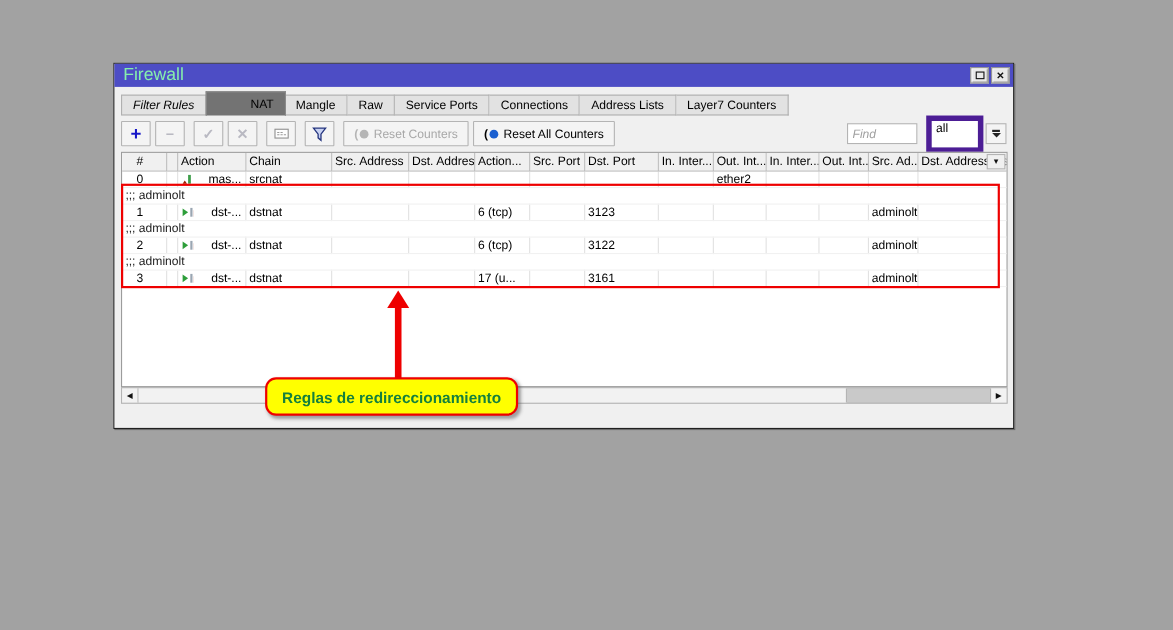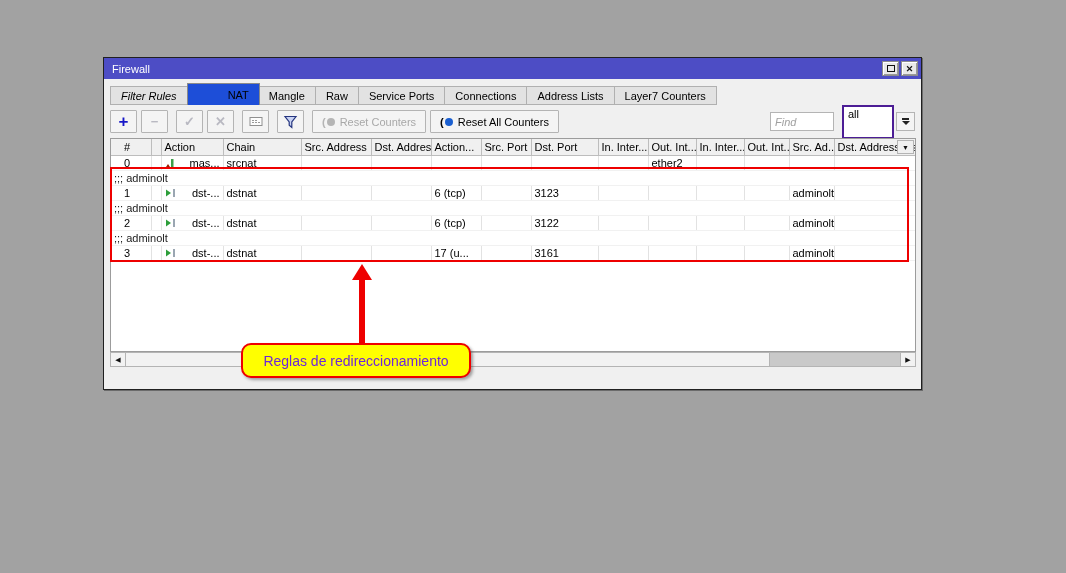--- a/index.html
+++ b/index.html
@@ -4,54 +4,54 @@
 <style>
   * { margin:0; padding:0; box-sizing:border-box; }
   html,body { width:1066px; height:573px; }
   body { background:#a2a2a2; font-family:"Liberation Sans", sans-serif; font-size:11px; color:#000; position:relative; overflow:hidden; }
 
   
   .window { position:absolute; left:103px; top:57px; width:819px; height:333px;
             background:#f0f0f0; border:1px solid #202020; box-shadow:1px 1px 0 #6b6b6b; }
   .titlebar { position:absolute; left:0; top:0; right:0; height:21px; background:#4d4dc5;
               display:flex; align-items:center; padding:0 3px 0 8px; }
-  .title { color:#ffffff; font-size:11px; }
+  .title { color:#86efac; font-size:16px; }
   .title-btns { margin-left:auto; display:flex; gap:2px; }
   .tbtn { width:17px; height:15px; background:#e9e9e9; border:1px solid #8d8d8d;
           box-shadow:inset 1px 1px 0 #ffffff, inset -1px -1px 0 #9a9a9a;
           display:flex; align-items:center; justify-content:center; font-size:9px; font-weight:bold; color:#111; cursor:default; }
   .maxglyph { width:8px; height:7px; border:1.5px solid #111; display:inline-block; }
 
   
   .tabstrip { position:absolute; left:6px; top:25px; right:6px; height:22px; display:flex; align-items:flex-end; }
   .tab { height:19px; padding:0 10px; display:flex; align-items:center; background:#e2e2e2;
          border:1px solid #b0b0b0; border-left:none; cursor:default; white-space:nowrap; }
   .tab:first-child { border-left:1px solid #b0b0b0;font-style:italic; }
-  .tab.active { height:22px; background:#1d4ed8; border:1px solid #8a8a8a; border-bottom:none; position:relative; z-index:2; margin:0 -1px;padding-left:40px; }
+  .tab.active { height:22px; background:#737373; border:1px solid #8a8a8a; border-bottom:none; position:relative; z-index:2; margin:0 -1px;padding-left:40px; }
 
   
   .toolbar { position:absolute; left:6px; top:51px; right:6px; height:25px; display:flex; align-items:center; }
   .btn { height:23px; background:#f4f4f4; border:1px solid #b4b4b4; border-radius:1px;
          display:flex; align-items:center; justify-content:center; cursor:default; }
   .sq { width:27px; }
   .plus { color:#1616c8; font-size:17px; font-weight:bold; line-height:1; }
   .dim  { color:#b9b9c2; font-size:13px; font-weight:bold; line-height:1; }
   .gap4 { margin-left:4px; } .gap8 { margin-left:8px; }
   .txtbtn { padding:0 9px; white-space:nowrap; }
   .txtbtn.disabled { color:#a8a8a8; }
   .cicon { display:inline-flex; align-items:center; margin-right:5px; font-weight:bold; }
   .cicon .paren { font-size:11px; margin-right:1px; }
   .cicon .dot { width:8px; height:8px; border-radius:50%; display:inline-block; }
   .dot.blue { background:#1a5fd0; } .dot.gray { background:#b5b5b5; }
   .paren.gray { color:#b5b5b5; }
   .find-wrap { margin-left:auto; display:flex; align-items:center; }
   .find-input { width:64px; height:19px; border:1px solid #b4b4b4; background:#fff; padding:0 4px; font-family:"Liberation Sans",sans-serif; font-size:11px; }
   .find-input::placeholder { color:#a0a0a0; font-style:italic; }
   .combo { margin-left:8px; display:flex; align-items:center; }
-  .combo-val { width:52px; height:34px; border:2px solid #4c1d95; background:#fff; padding:1px 4px 0; }
+  .combo-val { width:52px; height:34px; border:5px solid #4c1d95; background:#fff; padding:1px 4px 0; }
   .combo-btn { width:19px; height:19px; margin-left:2px; background:#f4f4f4; border:1px solid #b4b4b4;
                display:flex; flex-direction:column; align-items:center; justify-content:center; }
   .drop-bar { width:7px; height:0; border-top:2px solid #222; margin-bottom:1px; }
   .drop-tri { width:0; height:0; border-left:4px solid transparent; border-right:4px solid transparent; border-top:4px solid #222; }
 
   
   .viewport { position:absolute; left:6px; top:80px; width:806px; height:214px; background:#fff; border:1px solid #9c9c9c; overflow:hidden; }
   table { border-collapse:collapse; table-layout:fixed; width:804px; }
   th, td { font-weight:normal; text-align:left; padding:0 3px; height:15px; overflow:hidden; white-space:nowrap; font-size:11px; }
   thead th { height:16px; background:#f0f0f0; border-right:1px solid #bdbdbd; border-bottom:1px solid #bdbdbd; }
@@ -70,21 +70,21 @@
   .statusbar { position:absolute; left:0; top:310px; right:0; bottom:0; border-top:1px solid #b4b4b4; background:#f0f0f0; display:flex; align-items:center; padding:0 8px; }
 
   
   .ann-rect { position:absolute; left:110px; top:167px; width:799px; height:95px; border:2px solid #ee0000; z-index:10; pointer-events:none; }
   .ann-shaft { position:absolute; left:359px; top:278px; width:6px; height:68px; background:#ee0000; z-index:11; }
   .ann-head { position:absolute; left:352px; top:264px; width:0; height:0;
               border-left:10px solid transparent; border-right:10px solid transparent; border-bottom:16px solid #ee0000; z-index:11; }
   .callout { position:absolute; left:241px; top:343px; width:230px; height:35px; background:#ffff00;
              border:2px solid #ee0000; border-radius:10px; z-index:12; display:flex; align-items:center; justify-content:center;
              box-shadow:2px 2px 3px rgba(60,60,60,.45); }
-  .callout span { font-size:14px; font-weight:normal; color:#6d28d9; }
+  .callout span { font-size:14px; font-weight:bold; color:#15803d; }
 </style>
 </head>
 <body>
 
 <div class="window">
 
   <div class="titlebar">
     <span class="title">Firewall</span>
     <span class="title-btns">
       <span class="tbtn">

